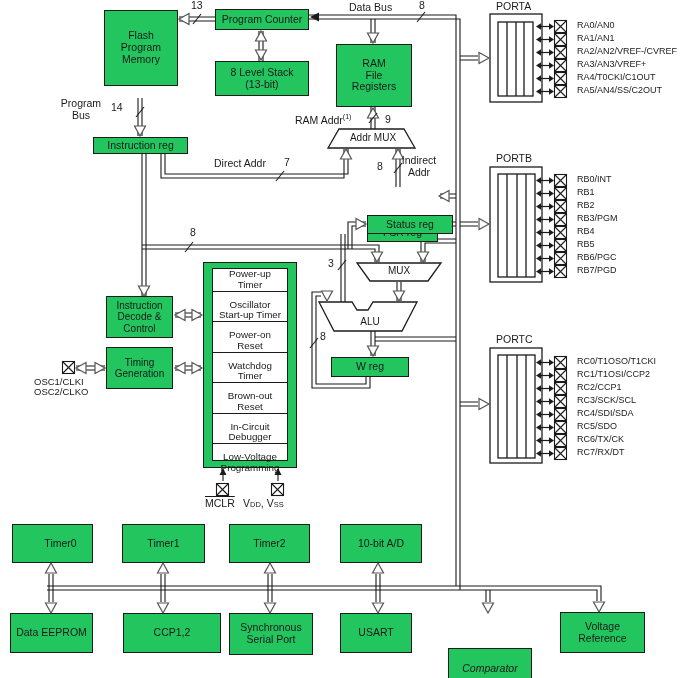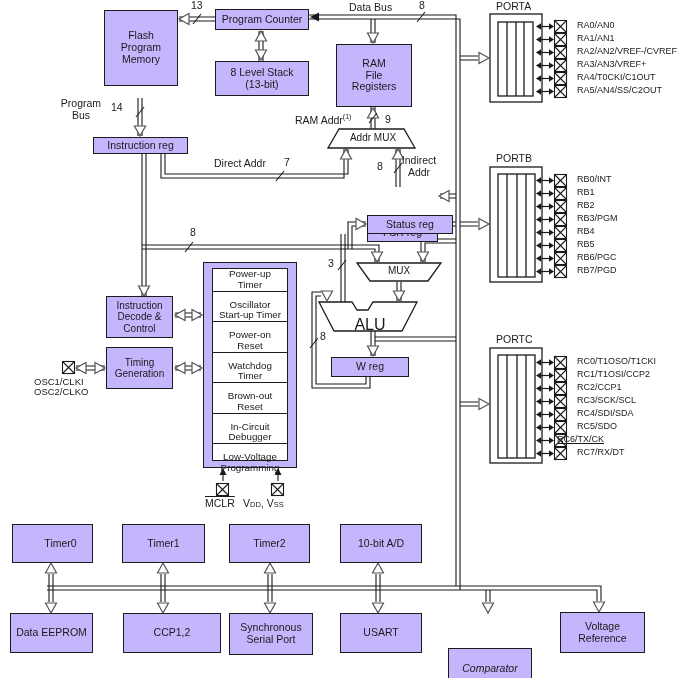--- a/index.html
+++ b/index.html
@@ -1,19 +1,19 @@
 <!DOCTYPE html>
 <html><head>
 <meta charset="utf-8">
 <style>
   html,body{margin:0;padding:0;background:#fff;}
   #stage{position:relative;width:690px;height:678px;background:#fff;
          font-family:"Liberation Sans","DejaVu Sans",sans-serif;color:#1a1a1a;overflow:hidden;}
   #wires{position:absolute;left:0;top:0;}
-  .b{position:absolute;border:1.4px solid #1c1c1c;background:#c4b5fd;display:flex;
+  .b{position:absolute;border:1.4px solid #1c1c1c;background:#22c55e;display:flex;
      align-items:center;justify-content:center;text-align:center;white-space:pre-line;
      font-size:10.5px;line-height:1.12;box-sizing:border-box;}
   .l{position:absolute;white-space:pre-line;font-size:10.5px;line-height:1.1;}
   .c{text-align:center;}
   .pl{position:absolute;font-size:9px;line-height:1;white-space:nowrap;}
   .ov{text-decoration:overline;}
   .sub{font-size:7.5px;}
   sup{font-size:7px;}
   .cells{position:absolute;border:1.3px solid #1c1c1c;background:#fff;display:flex;
          flex-direction:column;box-sizing:border-box;gap:8px;}
@@ -216,21 +216,21 @@
 <div class="b" style="left:367px;top:215px;width:86px;height:19px;">Status reg</div>
 <div class="b" style="left:331px;top:357px;width:78px;height:20px;">W reg</div>
 <div class="b" style="left:106px;top:296px;width:67px;height:42px;font-size:10px;">Instruction
 Decode &amp;
 Control</div>
 <div class="b" style="left:106px;top:347px;width:67px;height:42px;font-size:10px;">Timing
 Generation</div>
 
 <div class="l c" style="left:332px;top:132px;width:82px;font-size:10px;">Addr MUX</div>
 <div class="l c" style="left:369px;top:265px;width:60px;font-size:10px;">MUX</div>
-<div class="l c" style="left:342px;top:316px;width:56px;font-size:16px;">ALU</div>
+<div class="l c" style="left:342px;top:316px;width:56px;font-size:10px;">ALU</div>
 
 <div class="b" style="left:203px;top:262px;width:94px;height:206px;"></div>
 <div class="cells" style="left:212px;top:268px;width:76px;height:193px;">
   <div class="cell">Power-up
 Timer</div>
   <div class="cell">Oscillator
 Start-up Timer</div>
   <div class="cell">Power-on
 Reset</div>
   <div class="cell">Watchdog
@@ -244,21 +244,21 @@
 </div>
 
 <div class="b" style="left:12px;top:524px;width:81px;height:39px;padding-left:16px;">Timer0</div>
 <div class="b" style="left:122px;top:524px;width:83px;height:39px;">Timer1</div>
 <div class="b" style="left:229px;top:524px;width:81px;height:39px;">Timer2</div>
 <div class="b" style="left:340px;top:524px;width:82px;height:39px;">10-bit A/D</div>
 <div class="b" style="left:10px;top:613px;width:83px;height:40px;">Data EEPROM</div>
 <div class="b" style="left:123px;top:613px;width:98px;height:40px;">CCP1,2</div>
 <div class="b" style="left:229px;top:613px;width:84px;height:42px;">Synchronous
 Serial Port</div>
-<div class="b" style="left:340px;top:613px;width:82px;height:40px;">USART</div>
+<div class="b" style="left:340px;top:613px;width:72px;height:40px;">USART</div>
 <div class="b" style="left:448px;top:648px;width:84px;height:41px;font-style:italic;">Comparator</div>
 <div class="b" style="left:560px;top:612px;width:85px;height:41px;">Voltage
 Reference</div>
 
 <div class="l" style="left:349px;top:2px;">Data Bus</div>
 <div class="l" style="left:419px;top:0px;">8</div>
 <div class="l" style="left:191px;top:0px;">13</div>
 <div class="l c" style="left:57px;top:98px;width:48px;">Program
 Bus</div>
 <div class="l" style="left:111px;top:102px;">14</div>
@@ -297,16 +297,16 @@
 <div class="pl" style="left:577px;top:240px;">RB5</div>
 <div class="pl" style="left:577px;top:253px;">RB6/PGC</div>
 <div class="pl" style="left:577px;top:266px;">RB7/PGD</div>
 
 <div class="pl" style="left:577px;top:357px;">RC0/T1OSO/T1CKI</div>
 <div class="pl" style="left:577px;top:370px;">RC1/T1OSI/CCP2</div>
 <div class="pl" style="left:577px;top:383px;">RC2/CCP1</div>
 <div class="pl" style="left:577px;top:396px;">RC3/SCK/SCL</div>
 <div class="pl" style="left:577px;top:409px;">RC4/SDI/SDA</div>
 <div class="pl" style="left:577px;top:422px;">RC5/SDO</div>
-<div class="pl" style="left:557px;top:435px;text-decoration:underline;">RC6/TX/CK</div>
+<div class="pl" style="left:577px;top:435px;">RC6/TX/CK</div>
 <div class="pl" style="left:577px;top:448px;">RC7/RX/DT</div>
 
 </div>
 
 </body></html>

